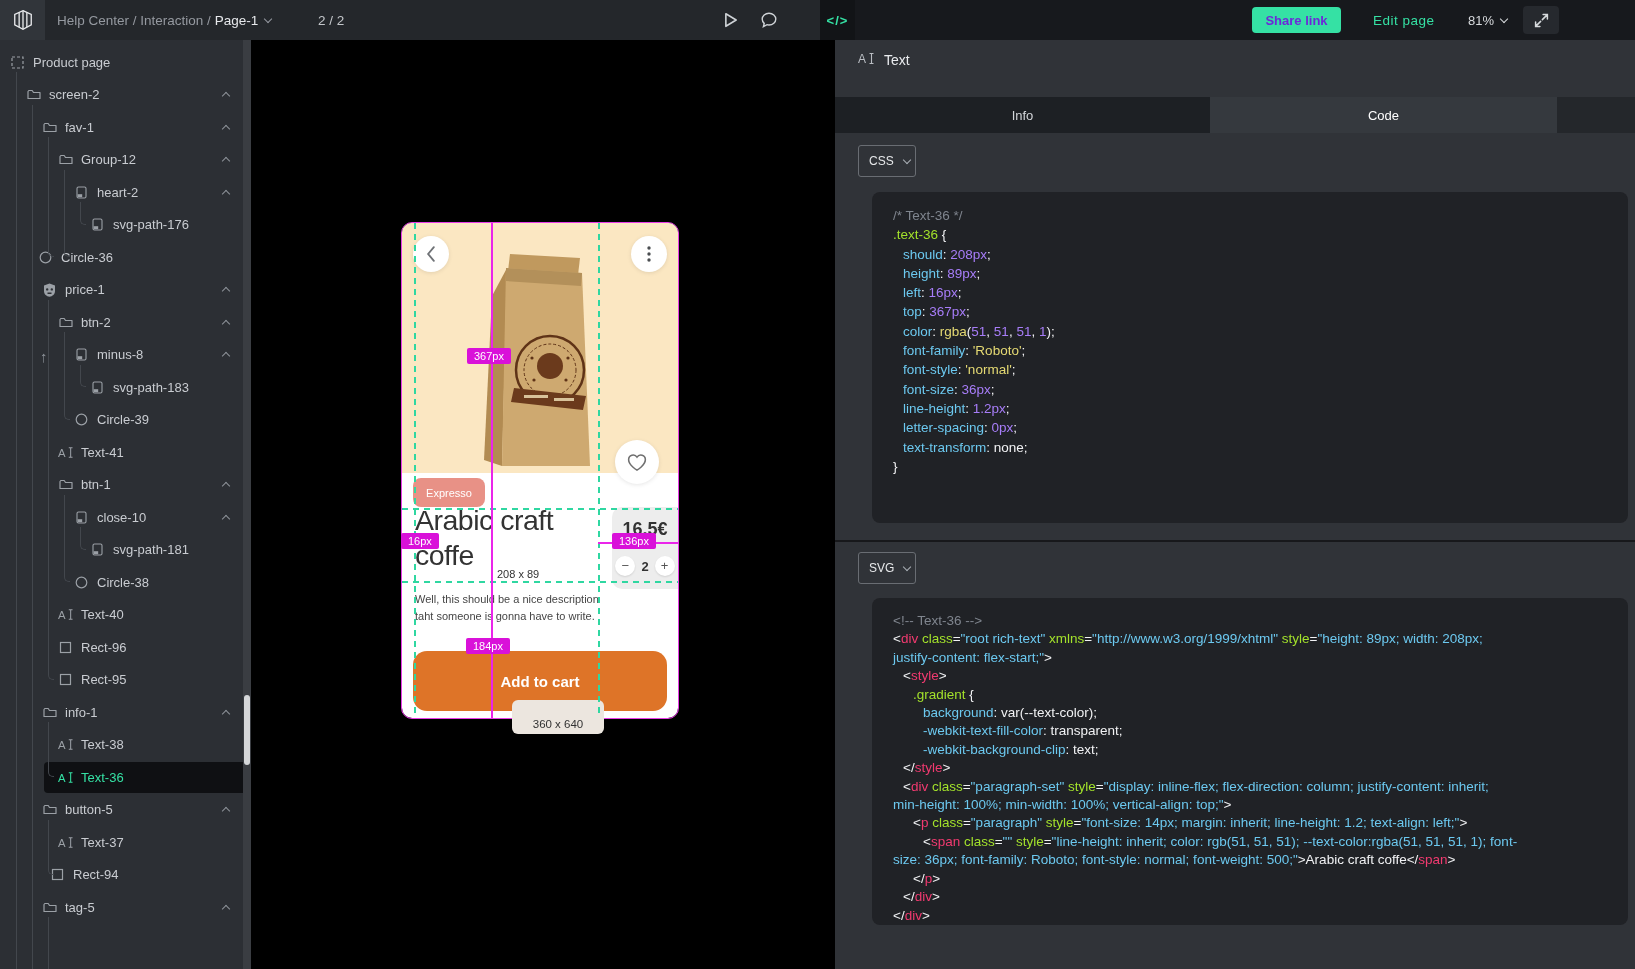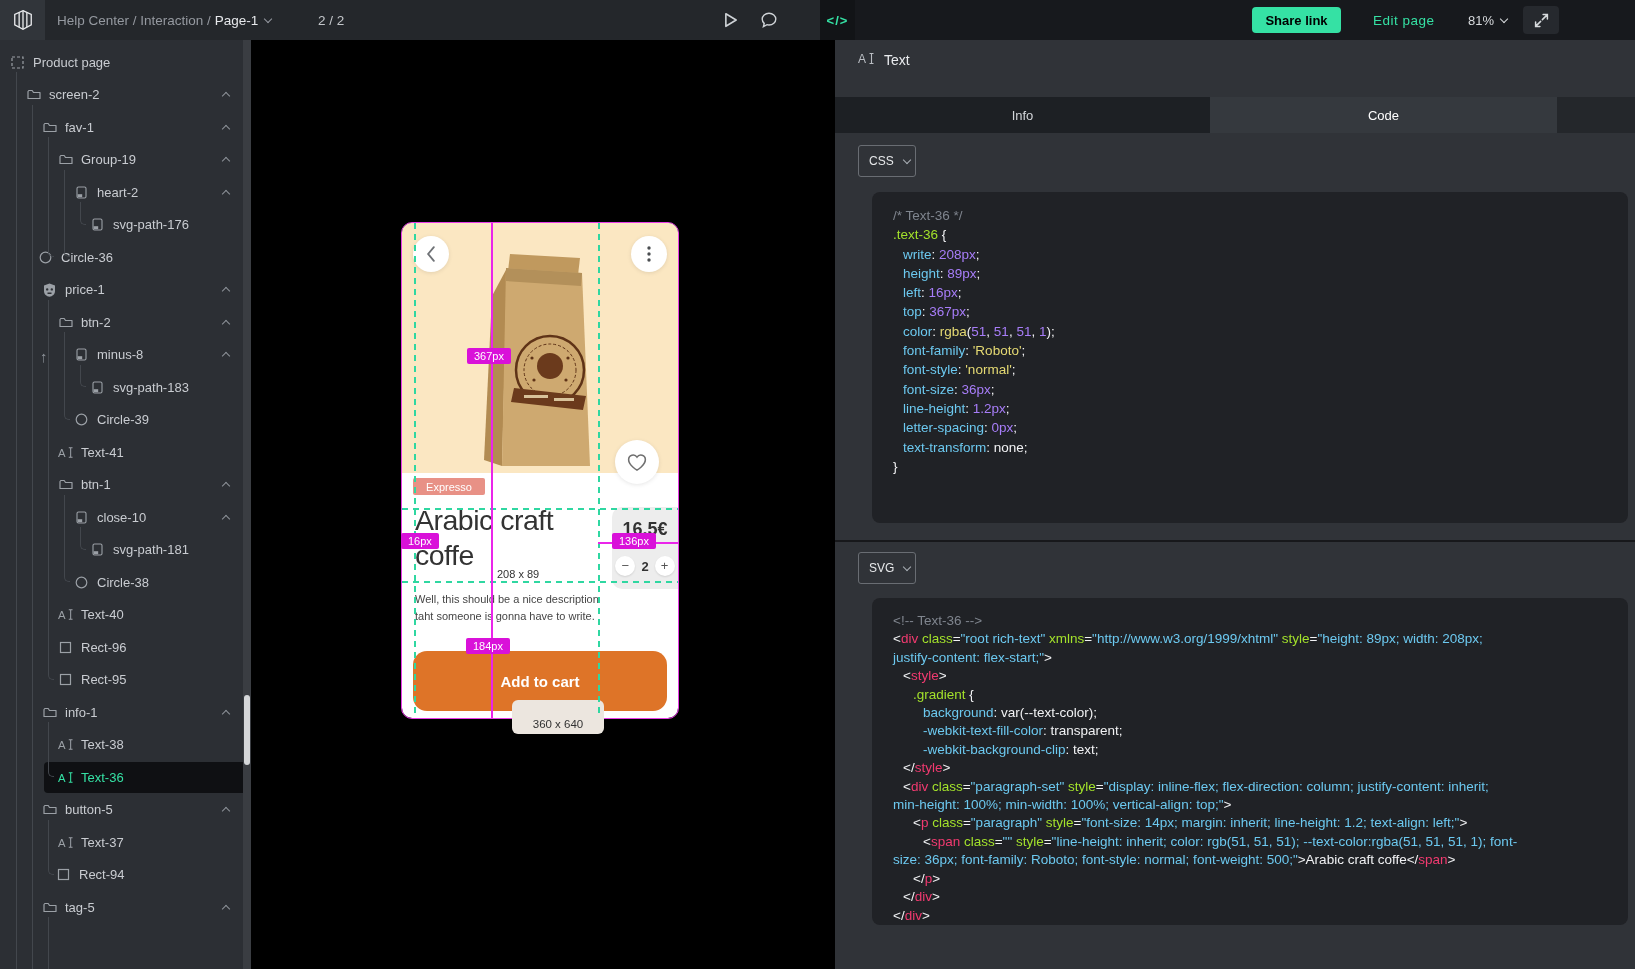--- a/index.html
+++ b/index.html
@@ -17,21 +17,21 @@
   #pageind{position:absolute;left:318px;top:0;height:40px;display:flex;align-items:center;
            font-size:13.5px;color:#c3c6ca;}
   .chev{display:inline-block;width:6px;height:6px;border-right:1.5px solid currentColor;
         border-bottom:1.5px solid currentColor;transform:rotate(45deg);margin:-3px 0 0 7px;}
   .tb-ic{position:absolute;top:0;width:34px;height:40px;display:flex;align-items:center;
          justify-content:center;color:#cfd3d7;cursor:pointer;}
   #code-tile{position:absolute;left:820px;top:0;width:35px;height:40px;background:#121417;
              display:flex;align-items:center;justify-content:center;color:#35e1a4;
              font-weight:bold;font-size:13px;letter-spacing:1px;}
   #share-btn{position:absolute;left:1252px;top:7px;width:89px;height:26px;background:#35e1a4;
-             border:none;border-radius:4px;color:#000000;font-size:13px;font-weight:bold;
+             border:none;border-radius:4px;color:#6d28d9;font-size:13px;font-weight:bold;
              font-family:inherit;cursor:pointer;}
   #edit-link{position:absolute;left:1373px;top:0;height:40px;display:flex;align-items:center;
              color:#35e1a4;font-size:13.5px;letter-spacing:.5px;cursor:pointer;}
   #zoom-ctl{position:absolute;left:1468px;top:0;height:40px;display:flex;align-items:center;
             color:#d7dadd;font-size:13px;cursor:pointer;}
   #expand-tile{position:absolute;left:1523px;top:6px;width:36px;height:28px;background:#26292e;
                border-radius:4px;display:flex;align-items:center;justify-content:center;color:#d7dadd;cursor:pointer;}
 
   
   #sidebar{position:absolute;left:0;top:40px;width:243px;height:929px;background:#2c2f34;overflow:hidden;}
@@ -57,22 +57,22 @@
   #card{position:absolute;left:151px;top:183px;width:276px;height:495px;background:#fff;
         border-radius:10px;outline:1.5px solid #e83ce8;}
   #card .img{position:absolute;left:0;top:0;width:276px;height:250px;background:#fbe7c2;
              border-radius:10px 10px 0 0;}
   .circ-btn{position:absolute;background:#fff;border-radius:50%;display:flex;align-items:center;
             justify-content:center;color:#6f7276;box-shadow:0 1px 4px rgba(0,0,0,.10);cursor:pointer;}
   #back-btn{left:11px;top:13px;width:36px;height:36px;font-size:18px;}
   #menu-btn{left:229px;top:13px;width:36px;height:36px;}
   #fav-btn{left:213px;top:217px;width:44px;height:44px;}
   #bag{position:absolute;left:60px;top:25px;}
-  #tag-pill{position:absolute;left:11px;top:255px;width:72px;height:17px;background:#e89186;
-            border-radius:2px;color:#fff;font-size:11px;display:flex;align-items:center;justify-content:center;}
+  #tag-pill{position:absolute;left:11px;top:255px;width:72px;height:29px;background:#e89186;
+            border-radius:8px;color:#fff;font-size:11px;display:flex;align-items:center;justify-content:center;}
   #card-title{position:absolute;left:13px;top:280px;width:192px;font-size:28.5px;line-height:35px;
               font-weight:500;color:#333;letter-spacing:-.5px;}
   #title-dims{position:absolute;left:95px;top:345px;font-size:11px;color:#333;}
   #price-panel{position:absolute;left:210px;top:284px;width:66px;height:82px;background:#ededed;
                border-radius:10px 0 0 10px;}
   #price{position:absolute;left:0;top:12px;width:100%;text-align:center;font-size:18px;
          font-weight:bold;color:#333;}
   #stepper{position:absolute;left:0;top:44px;width:100%;height:30px;display:flex;
            align-items:center;justify-content:center;gap:6px;}
   .step-btn{width:20px;height:20px;border-radius:50%;background:#fff;color:#555;border:none;
@@ -193,21 +193,21 @@
           </span>
           <span class="lab">fav-1</span>
           <span class="up"><span class="chev"></span></span>
         </div>
         <div class="trow" style="padding-left: 58px;">
           <span class="ic">
             <svg width="14" height="11" viewBox="0 0 14 11" fill="none" stroke="currentColor" stroke-width="1.2">
               <path d="M1 2.5V9.5H13V3.5H6.5L5.2 1.5H1.8Z" stroke-linejoin="round"></path>
             </svg>
           </span>
-          <span class="lab">Group-19</span>
+          <span class="lab">Group-12</span>
           <span class="up"><span class="chev"></span></span>
         </div>
         <div class="trow" style="padding-left: 74px;">
           <span class="ic">
             <svg width="11" height="13" viewBox="0 0 11 13" fill="none" stroke="currentColor" stroke-width="1.1">
               <rect x="1" y="1" width="9" height="11" rx="1.5"></rect>
               <path d="M1.6 8.2h4.6v3H1.6Z" fill="currentColor" stroke="none"></path>
             </svg>
           </span>
           <span class="lab">heart-2</span>
@@ -383,21 +383,21 @@
         </div>
         <div class="trow" style="padding-left: 58px;">
           <span class="ic">
             <svg width="16" height="13" viewBox="0 0 16 13" fill="none" stroke="currentColor" stroke-width="1.1">
               <text x="0" y="11" font-size="12" fill="currentColor" stroke="none">A</text>
               <path d="M11.5 1.5h4M13.5 1.5v10M11.5 11.5h4"></path>
             </svg>
           </span>
           <span class="lab">Text-37</span>
         </div>
-        <div class="trow" style="padding-left: 56px;">
+        <div class="trow" style="padding-left: 38px; margin-left: 12px;">
           <span class="ic">
             <svg width="13" height="13" viewBox="0 0 13 13" fill="none" stroke="currentColor" stroke-width="1.2">
               <rect x="1.5" y="1.5" width="10" height="10"></rect>
             </svg>
           </span>
           <span class="lab">Rect-94</span>
         </div>
         <div class="trow" style="padding-left: 42px;">
           <span class="ic">
             <svg width="14" height="11" viewBox="0 0 14 11" fill="none" stroke="currentColor" stroke-width="1.2">
@@ -517,21 +517,21 @@
       <div id="tab-spacer"></div>
     </div>
 
     <div id="css-select" class="sel-box">
       <span>CSS</span>
       <span class="chev"></span>
     </div>
     <div id="css-code" class="codeblock">
         <div class="cl" style="padding-left: 0px;"><span class="t-c">/* Text-36 */</span></div>
         <div class="cl" style="padding-left: 0px;"><span class="t-g">.text-36</span><span class="t-w"> {</span></div>
-        <div class="cl" style="padding-left: 10px;"><span class="t-b">write</span><span class="t-w">: </span><span class="t-p">208px</span><span class="t-w">;</span></div>
+        <div class="cl" style="padding-left: 10px;"><span class="t-b">should</span><span class="t-w">: </span><span class="t-p">208px</span><span class="t-w">;</span></div>
         <div class="cl" style="padding-left: 10px;"><span class="t-b">height</span><span class="t-w">: </span><span class="t-p">89px</span><span class="t-w">;</span></div>
         <div class="cl" style="padding-left: 10px;"><span class="t-b">left</span><span class="t-w">: </span><span class="t-p">16px</span><span class="t-w">;</span></div>
         <div class="cl" style="padding-left: 10px;"><span class="t-b">top</span><span class="t-w">: </span><span class="t-p">367px</span><span class="t-w">;</span></div>
         <div class="cl" style="padding-left: 10px;"><span class="t-b">color</span><span class="t-w">: </span><span class="t-y">rgba</span><span class="t-w">(</span><span class="t-p">51</span><span class="t-w">, </span><span class="t-p">51</span><span class="t-w">, </span><span class="t-p">51</span><span class="t-w">, </span><span class="t-p">1</span><span class="t-w">);</span></div>
         <div class="cl" style="padding-left: 10px;"><span class="t-b">font-family</span><span class="t-w">: </span><span class="t-y">'Roboto'</span><span class="t-w">;</span></div>
         <div class="cl" style="padding-left: 10px;"><span class="t-b">font-style</span><span class="t-w">: </span><span class="t-y">'normal'</span><span class="t-w">;</span></div>
         <div class="cl" style="padding-left: 10px;"><span class="t-b">font-size</span><span class="t-w">: </span><span class="t-p">36px</span><span class="t-w">;</span></div>
         <div class="cl" style="padding-left: 10px;"><span class="t-b">line-height</span><span class="t-w">: </span><span class="t-p">1.2px</span><span class="t-w">;</span></div>
         <div class="cl" style="padding-left: 10px;"><span class="t-b">letter-spacing</span><span class="t-w">: </span><span class="t-p">0px</span><span class="t-w">;</span></div>
         <div class="cl" style="padding-left: 10px;"><span class="t-b">text-transform</span><span class="t-w">: none;</span></div>

